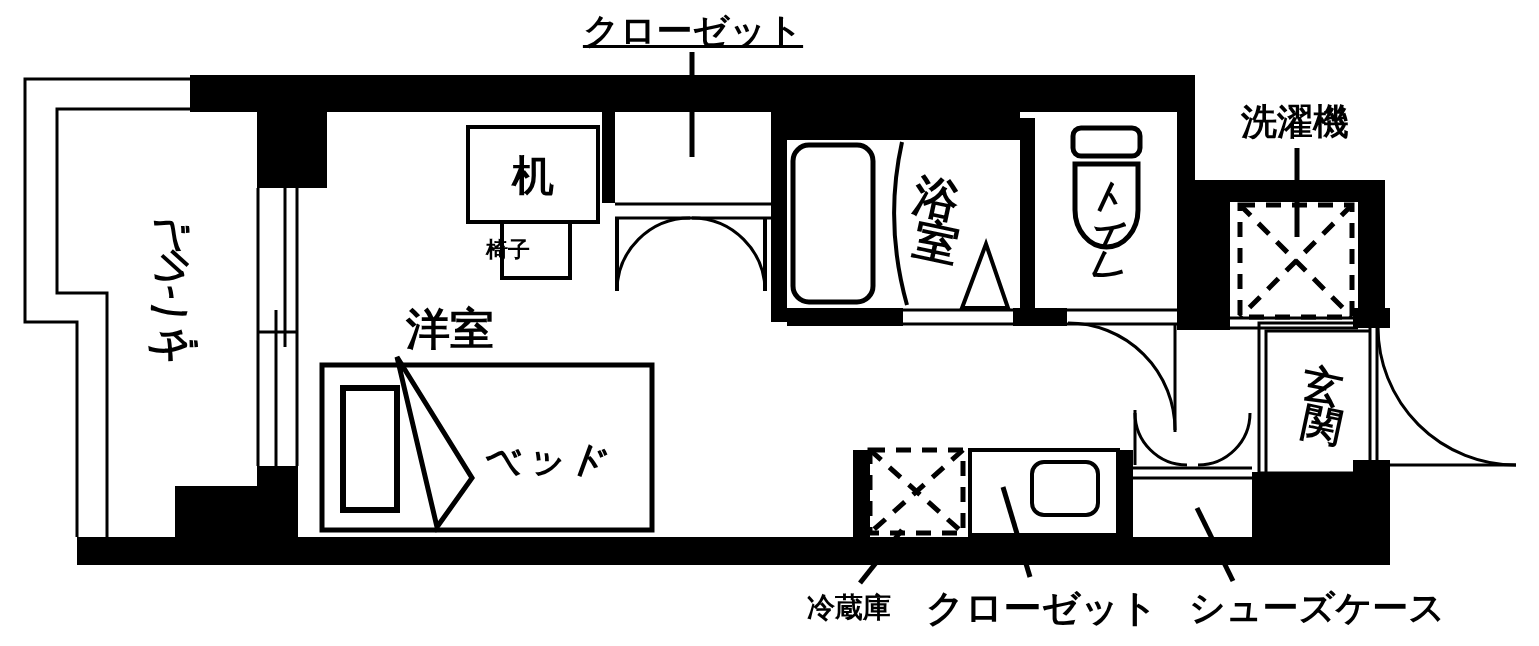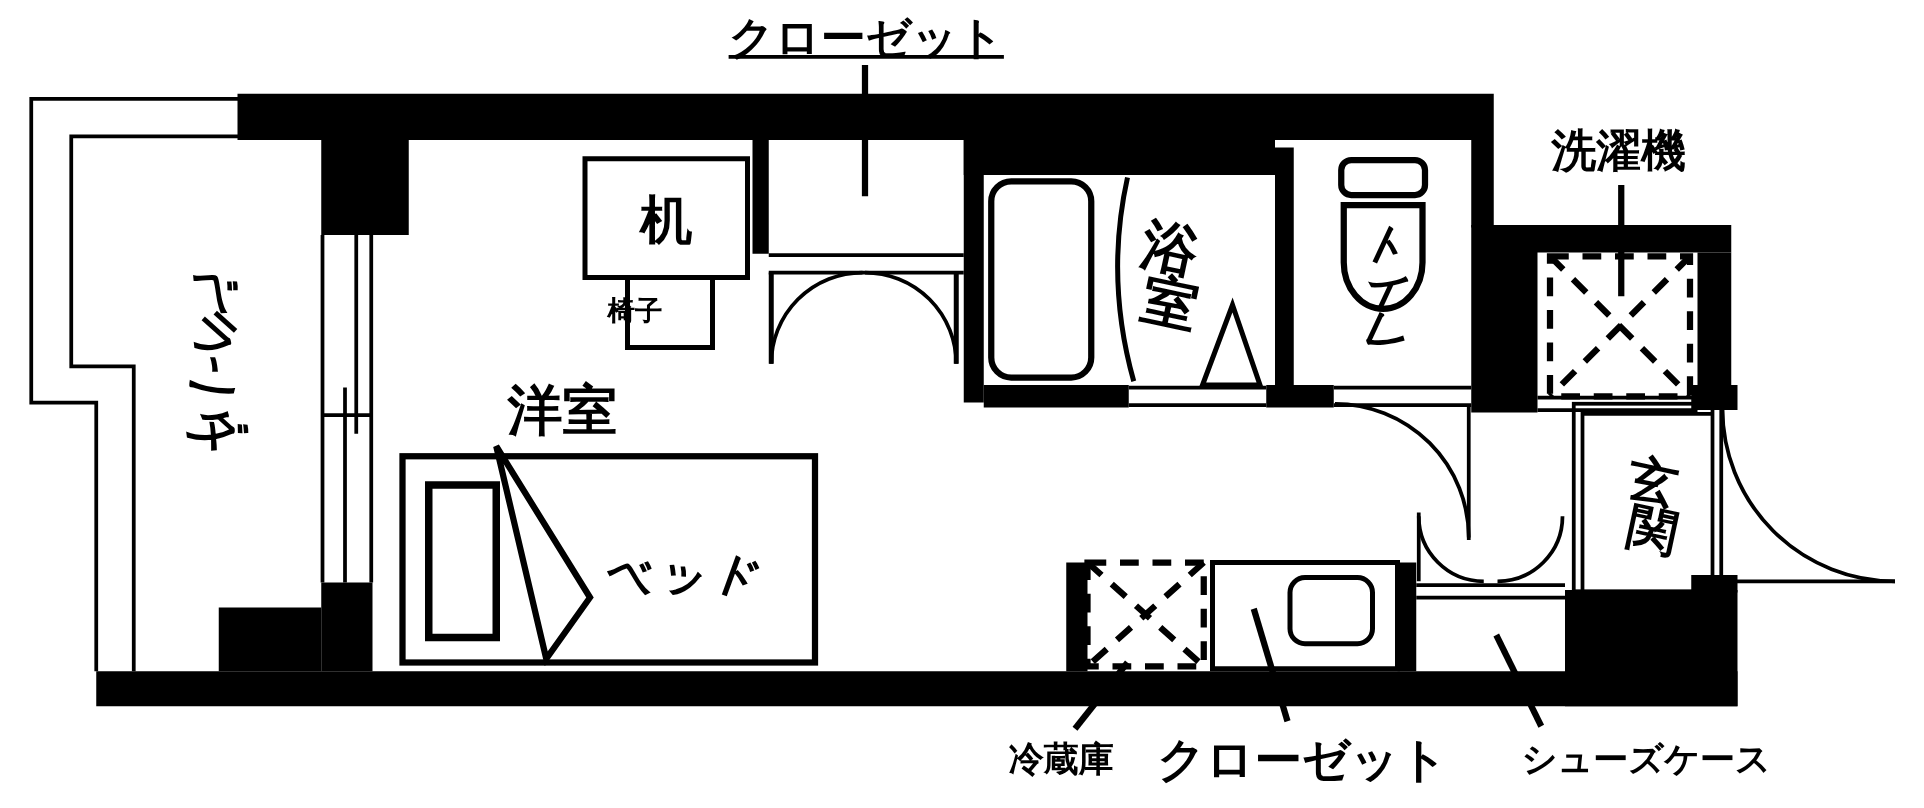--- a/index.html
+++ b/index.html
@@ -23,21 +23,21 @@
   .lbl-chair    {left:508px;  top:250px; font-size:22px;}
   .lbl-room     {left:450px;  top:317px; font-size:44px;margin-top:12px;}
   .lbl-bath     {left:936px;  top:221px; font-size:45px;}
   .lbl-toilet   {left:1110px; top:232px; font-size:36px;}
   .lbl-genkan   {left:1322px; top:406px; font-size:40px;}
   .lbl-veranda  {left:172px;  top:288px; font-size:40px;}
   .lbl-veranda .ch{line-height:0.93;}
   .lbl-bed      {left:549px;  top:461px; font-size:38px;letter-spacing:3px;}
   .lbl-fridge   {left:849px;  top:608px; font-size:28px;}
   .lbl-vanity   {left:1042px; top:608px; font-size:38px;}
-  .lbl-shoecase {left:1317px; top:608px; font-size:28px;}
+  .lbl-shoecase {left:1317px; top:608px; font-size:36px;}
 </style>
 </head>
 <body>
 
 <div class="stage">
 
   <svg class="plan-svg" width="1539" height="646" viewBox="0 0 1539 646">
 
     <g fill="#000" stroke="none">
       <rect x="190" y="75" width="1005" height="37"></rect>

